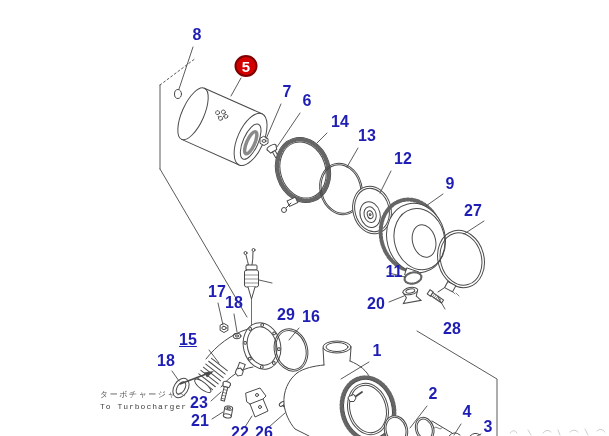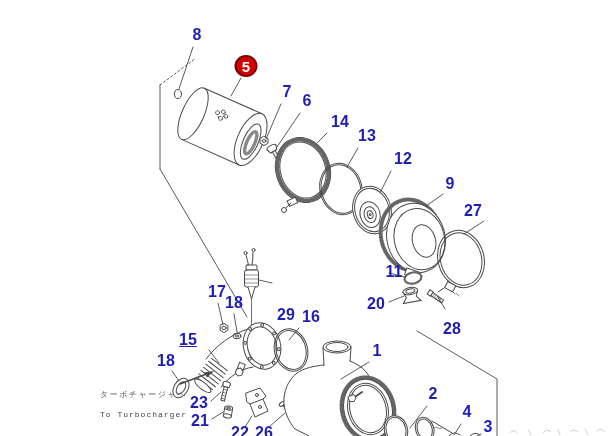--- a/index.html
+++ b/index.html
@@ -18,21 +18,21 @@
   .balloon{
     position:absolute;transform:translate(-50%,-50%);
     width:23px;height:22px;border-radius:50%;
     background:var(--balloon-fill);border:2px solid var(--balloon-ring);
     color:var(--balloon-text);font-weight:bold;font-size:15px;
     display:flex;align-items:center;justify-content:center;
     pointer-events:auto;cursor:pointer;box-sizing:border-box;
   }
   .note{position:absolute;left:100px;top:389px;color:#555;text-align:center;}
   .note-jp{font-size:8px;letter-spacing:1.5px;white-space:nowrap;}
-  .note-en{font-family:"Liberation Mono","DejaVu Sans Mono",monospace;font-size:8px;letter-spacing:1px;color:#444;white-space:nowrap;margin-top:10px;}
+  .note-en{font-family:"Liberation Mono","DejaVu Sans Mono",monospace;font-size:8px;letter-spacing:1px;color:#444;white-space:nowrap;margin-top:2px;}
 </style>
 </head>
 <body>
 
 <div class="stage" style="--callout-color: #1e1eb4; --balloon-fill: #d40000; --balloon-ring: #7f0000; --balloon-text: #ffffff;">
 
   <svg class="art" width="609" height="436" viewBox="0 0 609 436" stroke="#4a4a4a" stroke-width="1" fill="none" stroke-linecap="round">
 
     <g stroke="#5a5a5a">
       <path d="M160,85 L196,58" stroke-dasharray="2,2.5"></path>

